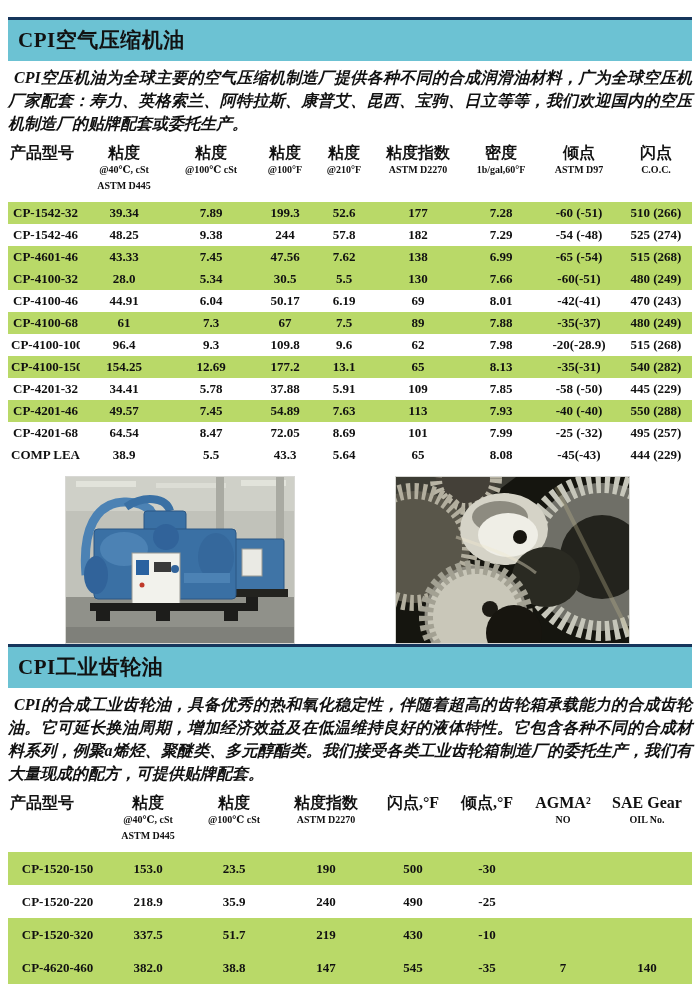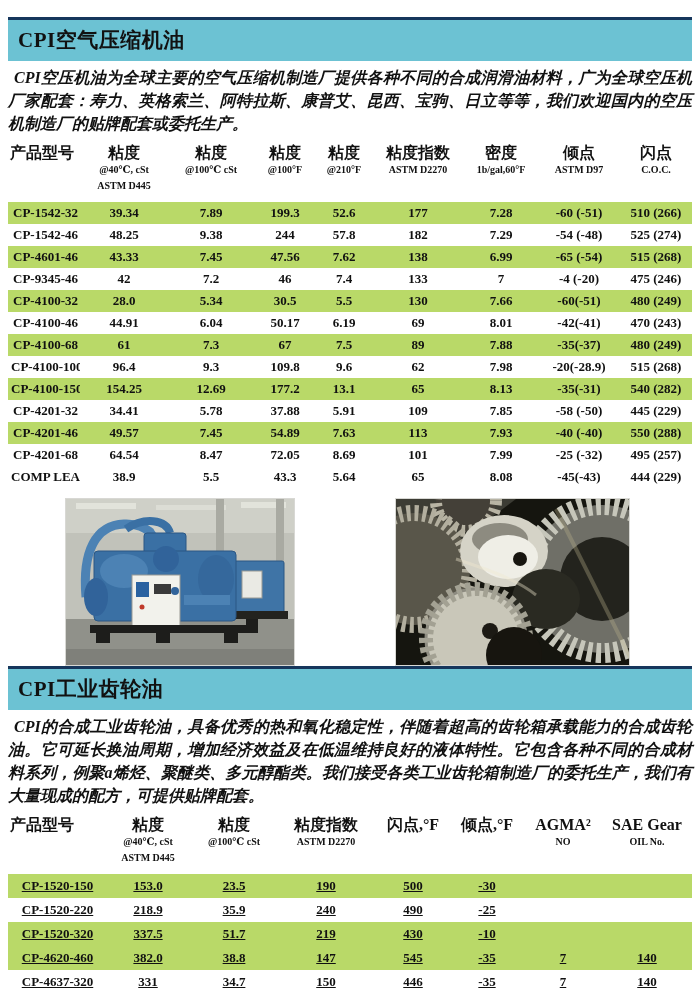--- a/index.html
+++ b/index.html
@@ -27,21 +27,21 @@
   table.t{
     border-collapse:collapse;table-layout:fixed;width:684px;margin:2px 8px 0 8px;
   }
   table.t th{vertical-align:top;text-align:center;padding:2px 0 8px 0;}
   table.t th:first-child{text-align:left;padding-left:2px;}
   .hmain{font-size:16px;line-height:19px;}
   .hsub{font-size:10px;line-height:16px;}
   table.t td{text-align:center;font-size:13px;white-space:nowrap;overflow:hidden;}
   table.t td:first-child{text-align:center;padding-left:3px;}
   .t1 td{height:22px;}
-  .t2 td{height:24px;text-decoration:underline;}
+  .t2 td{height:33px;}
   tr.hl{background:var(--green);}
   .photos{display:flex;margin:10px 0 0 65px;gap:100px;}
   .photo{width:230px;height:168px;border:1px solid #d8d8d4;overflow:hidden;background:#222;}
   .photo svg{display:block;}
 </style>
 </head>
 <body>
 
 <div>
 
@@ -129,31 +129,20 @@
           <tr class="hl">
             <td>CP-4601-46</td>
             <td>43.33</td>
             <td>7.45</td>
             <td>47.56</td>
             <td>7.62</td>
             <td>138</td>
             <td>6.99</td>
             <td>-65 (-54)</td>
             <td>515 (268)</td>
-          </tr>
-          <tr>
-            <td>CP-9345-46</td>
-            <td>42</td>
-            <td>7.2</td>
-            <td>46</td>
-            <td>7.4</td>
-            <td>133</td>
-            <td>7</td>
-            <td>-4 (-20)</td>
-            <td>475 (246)</td>
           </tr>
           <tr class="hl">
             <td>CP-4100-32</td>
             <td>28.0</td>
             <td>5.34</td>
             <td>30.5</td>
             <td>5.5</td>
             <td>130</td>
             <td>7.66</td>
             <td>-60(-51)</td>

